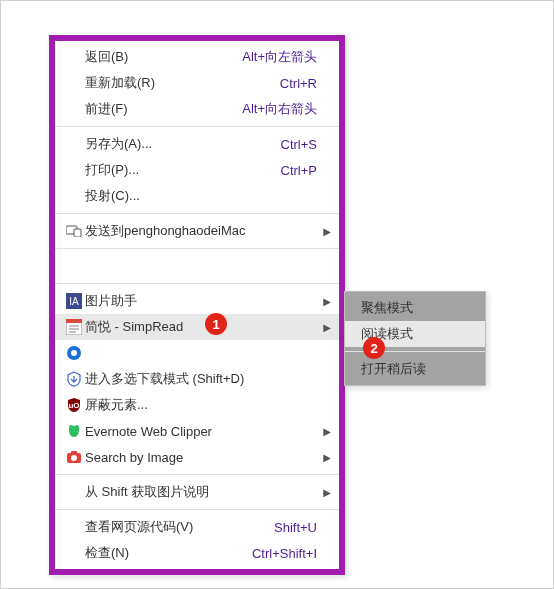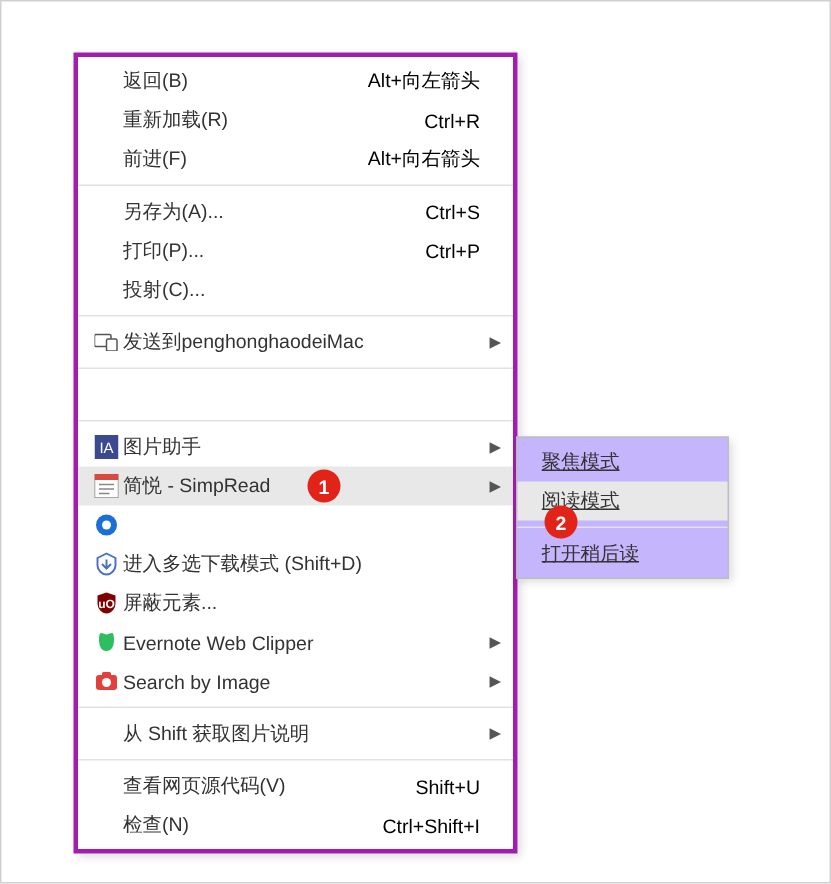--- a/index.html
+++ b/index.html
@@ -15,34 +15,33 @@
     border: 1px solid #d0d0d0;
     background: #fff;
     position: relative;
   }
   .context-menu {
     position: absolute;
     left: 48px;
     top: 34px;
     width: 296px;
     background: #fff;
-    border: 3px solid #a21caf;
+    border: 6px solid #a21caf;
     box-shadow: 2px 2px 6px rgba(0,0,0,0.15);
     padding: 3px 0;
   }
   .submenu {
     position: absolute;
     left: 343px;
     top: 290px;
     width: 142px;
-    background: #c4b5fd;
+    background: #a3a3a3;
     border: 1px solid #bdbdbd;
     box-shadow: 2px 2px 6px rgba(0,0,0,0.15);
     padding: 3px 0;
-    text-decoration: underline;
   }
   .menu-item {
     display: flex;
     align-items: center;
     height: 26px;
     padding: 0 22px 0 8px;
     position: relative;
     cursor: default;
   }
   .menu-item.highlighted {
@@ -55,21 +54,21 @@
     align-items: center;
     justify-content: center;
     flex-shrink: 0;
   }
   .label {
     flex: 1;
     white-space: nowrap;
     overflow: hidden;
   }
   .shortcut {
-    color: #000000;
+    color: #4c1d95;
     font-size: 13px;
     margin-left: 8px;
   }
   .arrow {
     position: absolute;
     right: 8px;
     top: 50%;
     transform: translateY(-50%);
     color: #555;
     font-size: 10px;

